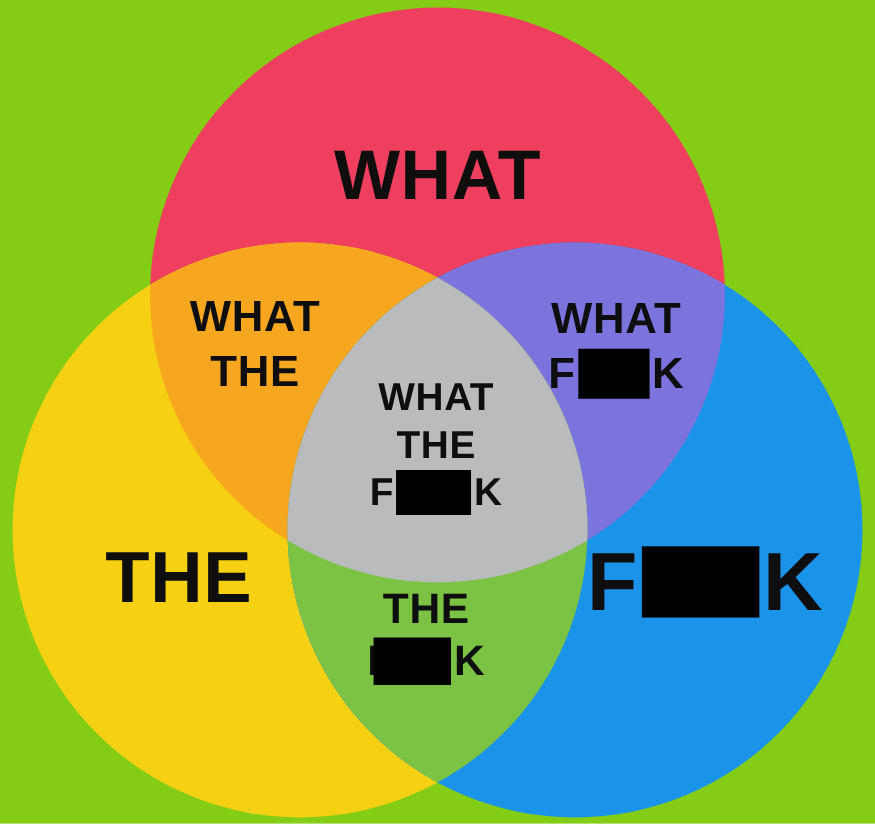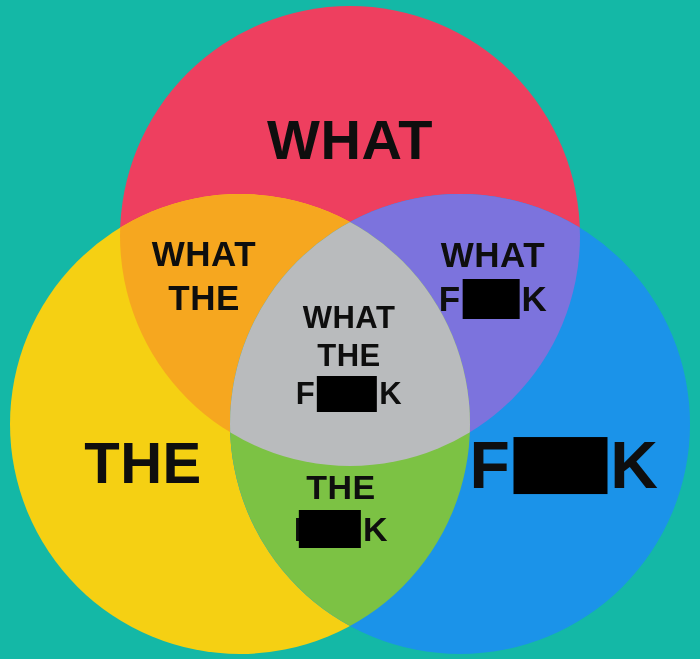--- a/index.html
+++ b/index.html
@@ -4,21 +4,21 @@
 <style>
   html, body {
     margin: 0;
     padding: 0;
     background: #ffffff;
   }
   .stage {
     position: relative;
     width: 700px;
     height: 659px;
-    background: #14b8a6;
+    background: #84cc16;
     overflow: hidden;
     font-family: "Liberation Sans", "DejaVu Sans", sans-serif;
     font-weight: bold;
     color: #0e0e0e;
   }
   .venn-svg {
     position: absolute;
     left: 0;
     top: 0;
   }

